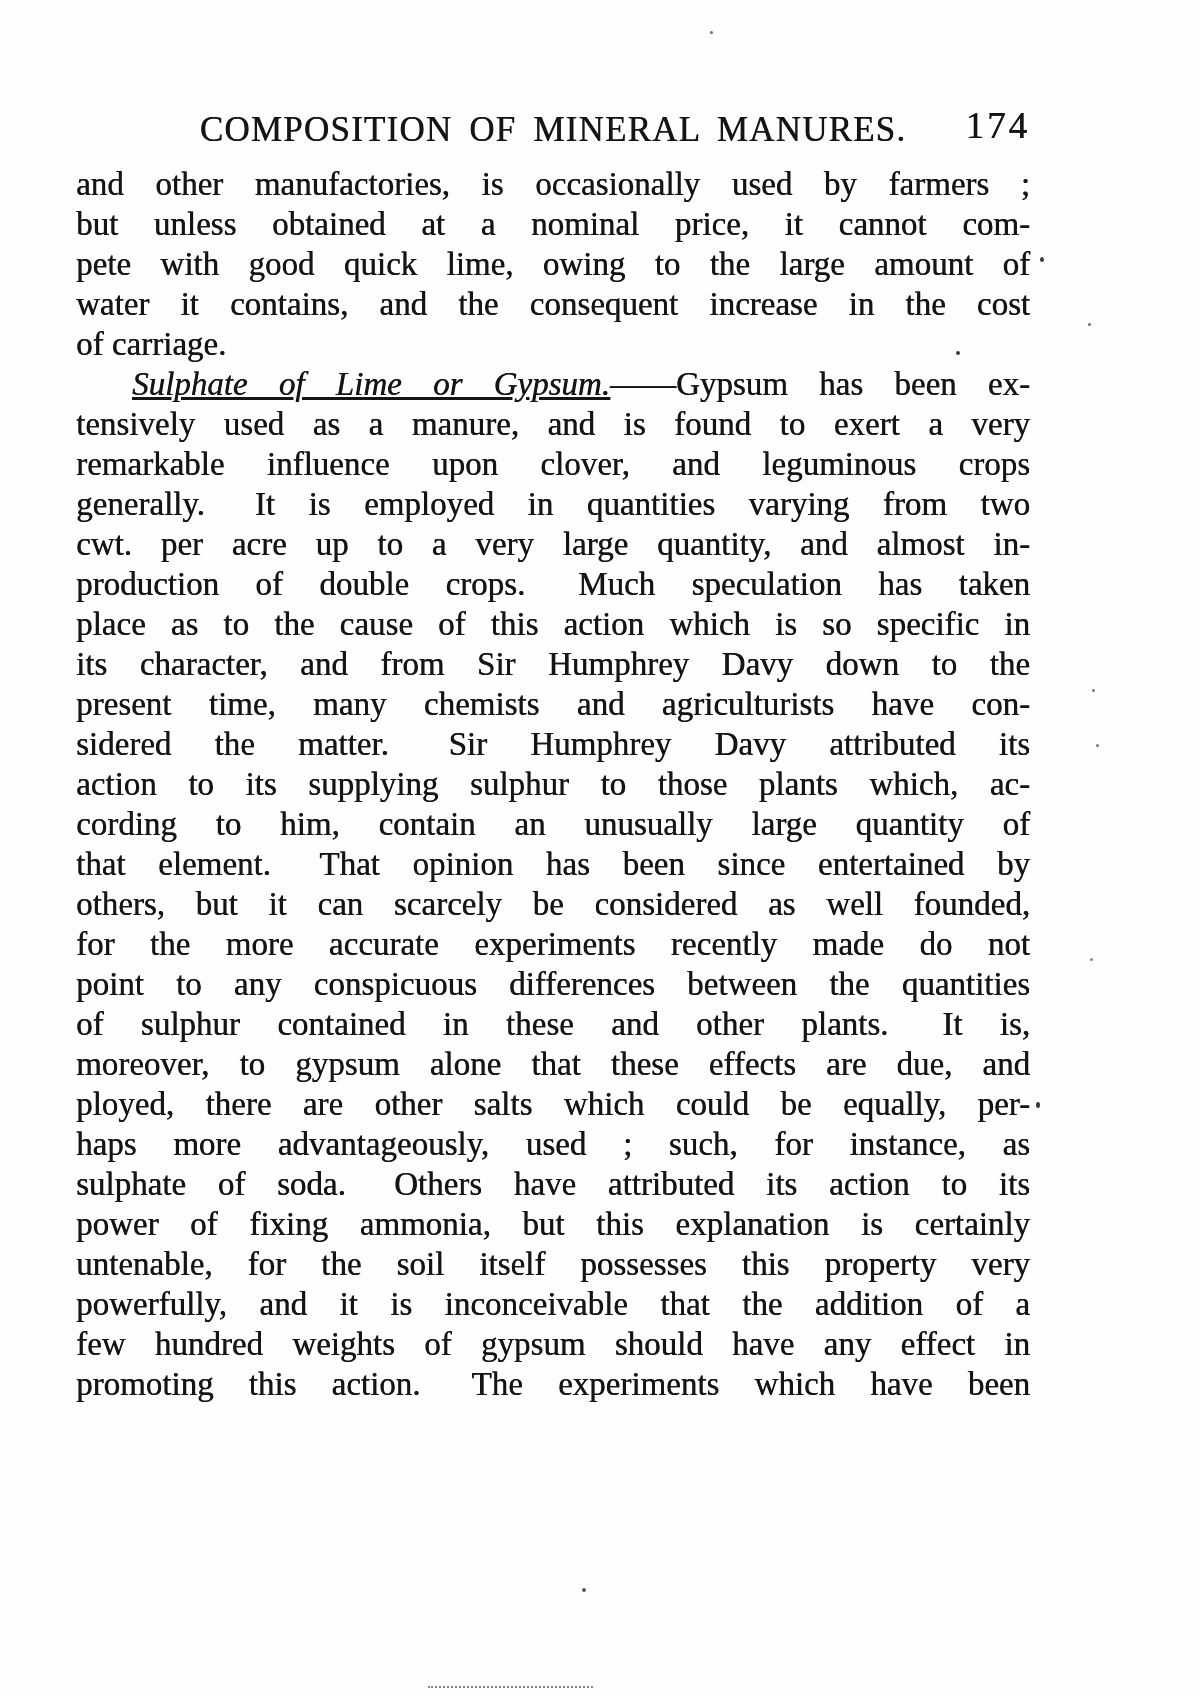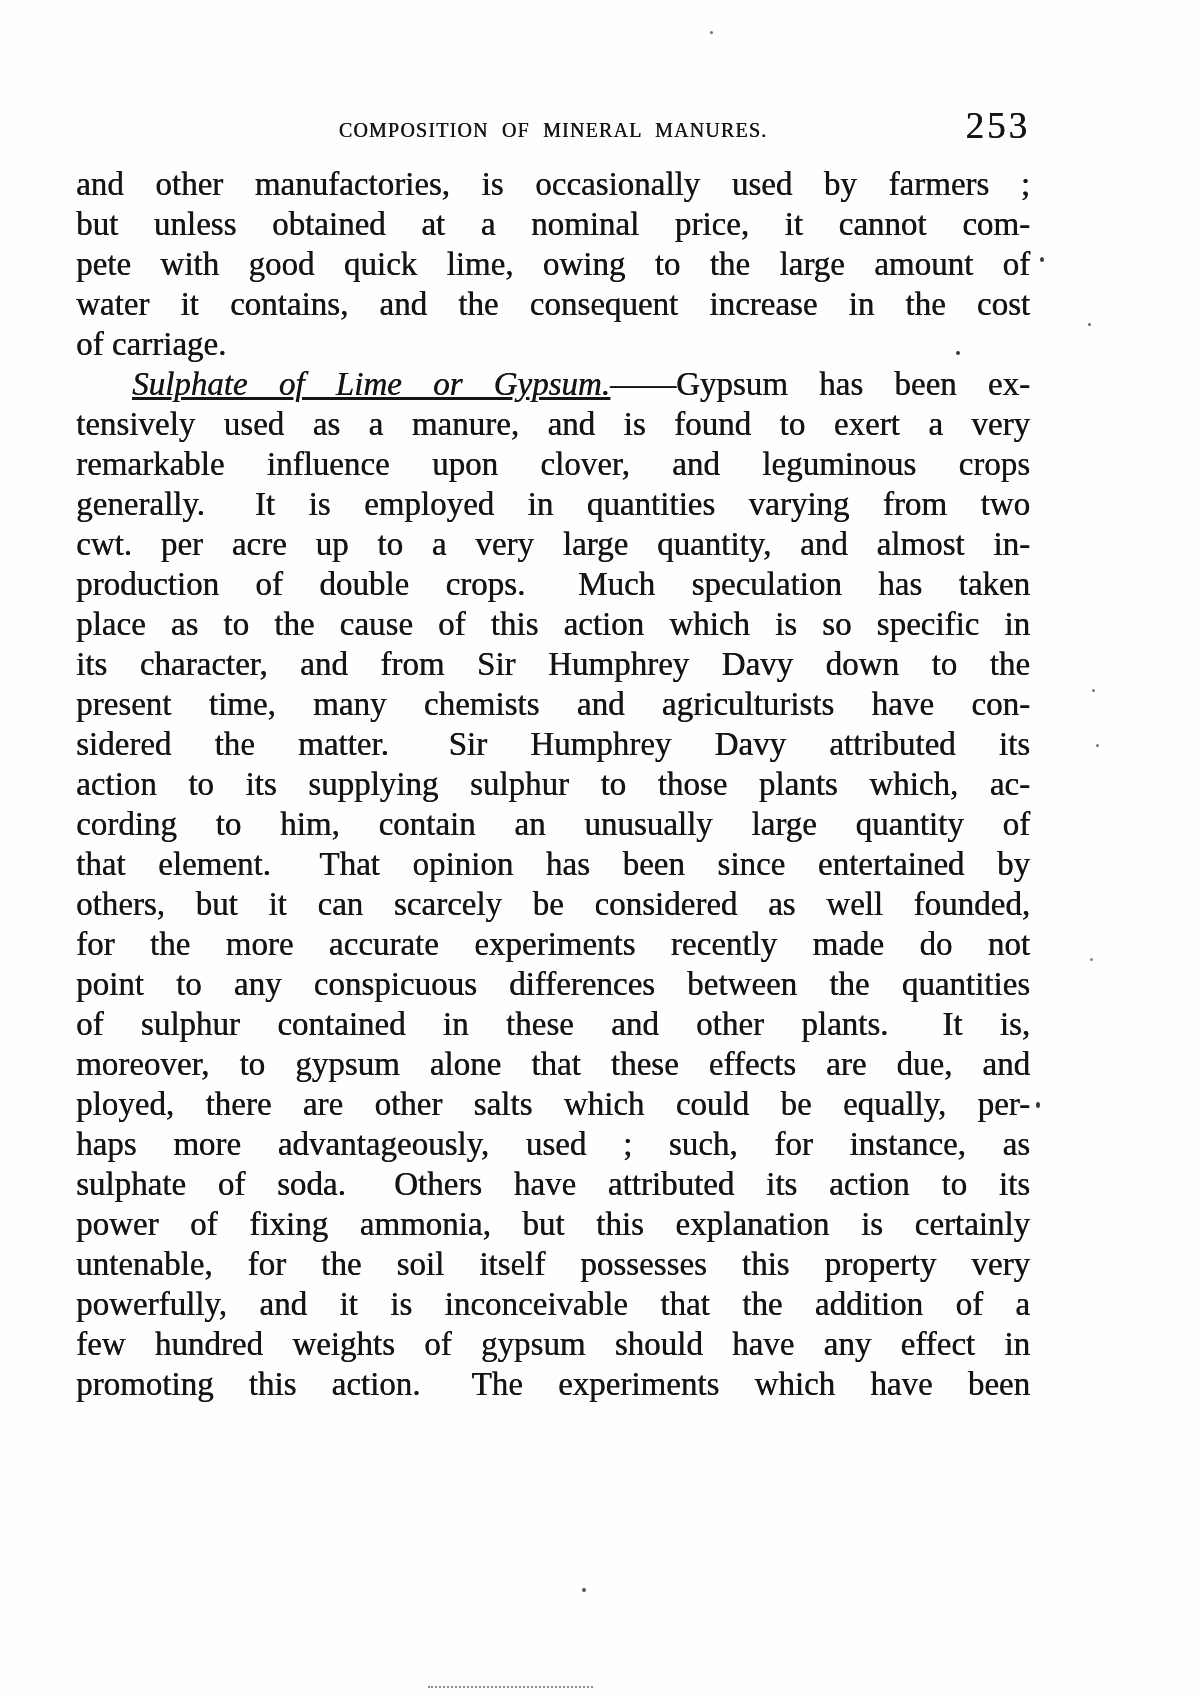--- a/index.html
+++ b/index.html
@@ -15,21 +15,21 @@
   
   .running-head {
     position: absolute;
     top: 114px; left: 76px;
     width: 954px; height: 42px;
   }
   .running-title {
     position: absolute;
     left: 0; right: 0; top: 0;
     text-align: center;
-    font-size: 20px;
+    font-size: 35px;
     line-height: 32px;
     letter-spacing: 1.2px;
     word-spacing: 7px;
     text-shadow: 0.45px 0 0 currentColor;
   }
   .page-number {
     position: absolute;
     right: 0; top: -7px;
     font-size: 37px;
     line-height: 38px;
@@ -78,21 +78,21 @@
     border-top: 2px dotted #8a8a8a;
   }
 </style>
 </head>
 <body>
 
 <div class="page">
 
   <header class="running-head">
     <div class="running-title">COMPOSITION OF MINERAL MANURES.</div>
-    <div class="page-number">253</div>
+    <div class="page-number">174</div>
   </header>
 
   <main class="text-block">
 
     <p class="para">
       <span class="line">and other manufactories, is occasionally used by farmers ;</span>
       <span class="line">but unless obtained at a nominal price, it cannot com-</span>
       <span class="line">pete with good quick lime, owing to the large amount of</span>
       <span class="line">water it contains, and the consequent increase in the cost</span>
       <span class="line flush-left">of carriage.</span>

